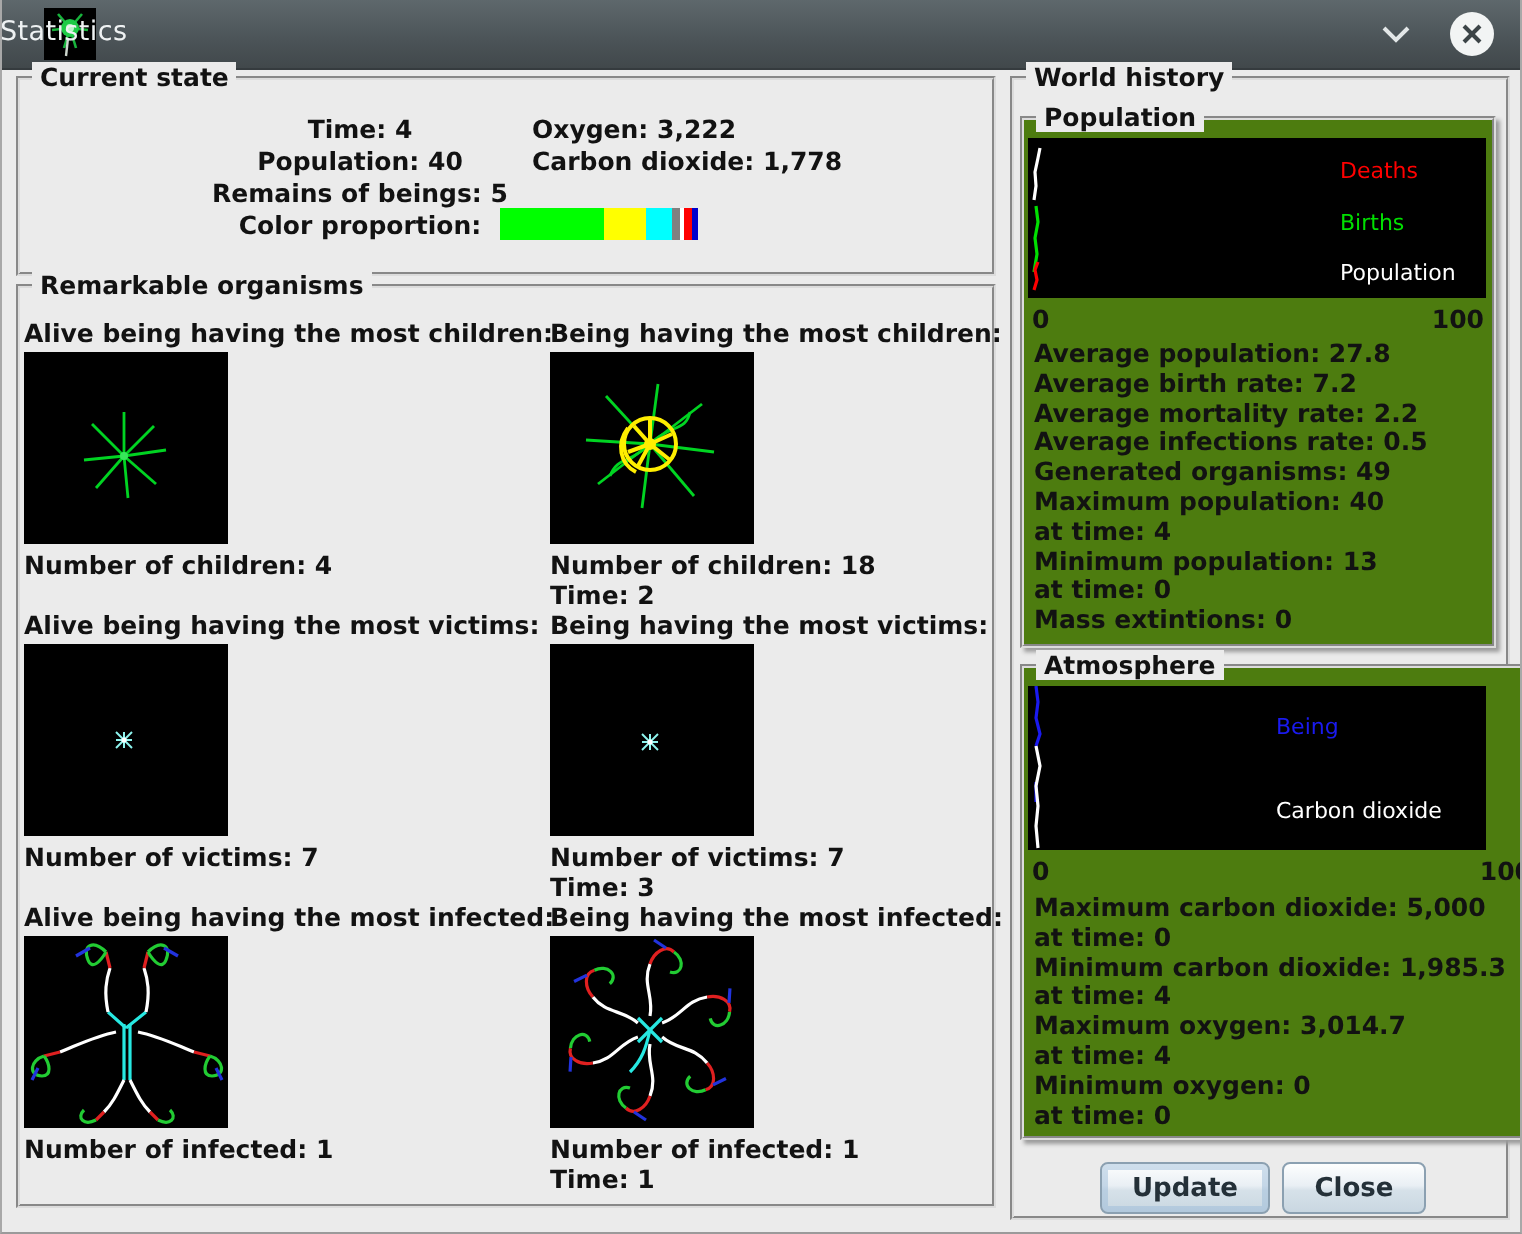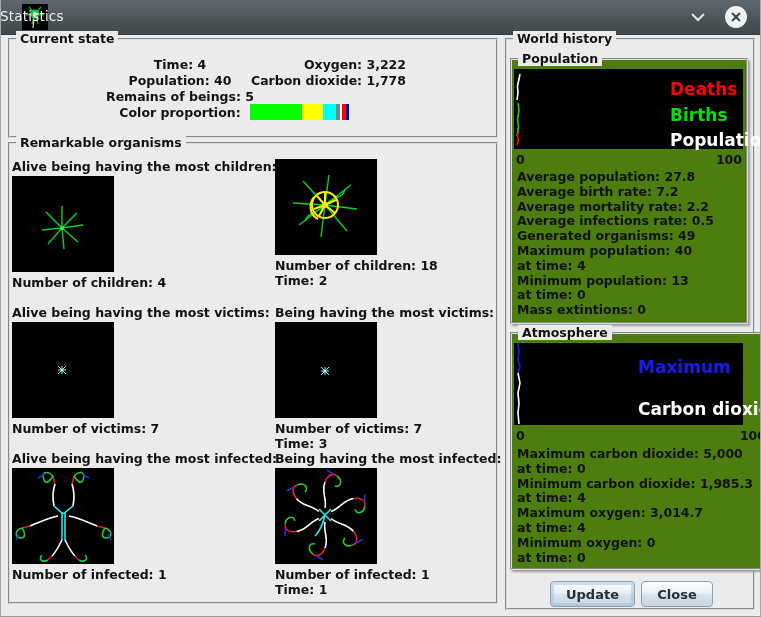--- a/index.html
+++ b/index.html
@@ -29,31 +29,31 @@
   
   .groupbox{position:absolute;border:2px groove #dcdcdc;box-sizing:border-box;}
   .gb-title{
     position:absolute;top:-9px;left:6px;background:#ebebeb;padding:0 4px;
     font-weight:bold;font-size:12.5px;white-space:nowrap;
   }
   .innerbox{position:absolute;border:2px groove #dcdcdc;box-sizing:border-box;box-shadow:2px 2px 2px #9c9c9c;background:#4d7c0f;}
   
   .cs-line{position:absolute;font-weight:bold;font-size:12.5px;line-height:16px;white-space:nowrap;}
   .cs-colA{left:50px;width:240px;text-align:center;}
-  .cs-colB{left:236px;width:160px;text-align:right;}
+  .cs-colB{left:256px;width:160px;text-align:left;}
   .color-bar{position:absolute;left:240px;top:64px;height:16px;display:flex;}
   
   .rm-cell{position:absolute;width:260px;}
   .rm-head{font-weight:bold;font-size:12.5px;line-height:16px;white-space:nowrap;margin-bottom:1px;}
   .org-img{width:102px;height:96px;background:#000;display:block;}
   .rm-line{font-weight:bold;font-size:12.5px;line-height:15px;white-space:nowrap;}
   .rm-stats{margin-top:3px;}
   
   .chart{position:absolute;background:#000;}
-  .legend-item{position:absolute;font-weight:bold;font-size:17px;white-space:nowrap;}
+  .legend-item{position:absolute;font-weight:normal;font-size:11px;white-space:nowrap;}
   .axis-row{position:absolute;left:4px;right:4px;display:flex;justify-content:space-between;
     font-weight:bold;font-size:12.5px;}
   .stats-block{position:absolute;left:5px;right:2px;}
   .stats-line{font-weight:bold;font-size:12.5px;line-height:14.8px;white-space:nowrap;}
   
   .btn{
     position:absolute;height:26px;box-sizing:border-box;
     border:1px solid #8ba0b1;border-radius:4px;
     background:linear-gradient(#fdfefe, #e9eff4 45%, #d6e1e9 55%, #c9d7e1);
     font-family:"DejaVu Sans", sans-serif;font-weight:bold;font-size:13px;color:#243038;
@@ -131,20 +131,21 @@
           <line x1="50" y1="52" x2="34" y2="36"></line>
       </g>
       <circle cx="50" cy="52" r="2" fill="#37e65a"></circle>
     </svg>
     <div class="rm-stats">
       <div class="rm-line">Number of children: 4</div>
     </div>
   </div>
 
   <div class="rm-cell" style="left:265px;top:15px;">
+    <div class="rm-head">Being having the most children:</div>
     <svg class="org-img" viewBox="0 0 102 96">
       <g stroke="#00d422" stroke-width="1.4" fill="none">
         <line x1="50" y1="46" x2="54" y2="16"></line>
           <line x1="50" y1="46" x2="76" y2="26"></line>
         <line x1="50" y1="46" x2="82" y2="50"></line>
           <line x1="50" y1="46" x2="72" y2="72"></line>
         <line x1="50" y1="46" x2="46" y2="78"></line>
           <line x1="50" y1="46" x2="24" y2="66"></line>
         <line x1="50" y1="46" x2="18" y2="44"></line>
           <line x1="50" y1="46" x2="28" y2="22"></line>
@@ -331,21 +332,21 @@
   </div>
 
   <div class="innerbox" style="left:3px;top:292px;width:262px;height:238px;">
     <span class="gb-title">Atmosphere</span>
     <div class="chart" style="left:2px;top:9px;width:229px;height:82px;">
       <svg width="229" height="82" viewBox="0 0 229 82">
         <polyline points="4,0 5,8 4,16 6,24 4,30" fill="none" stroke="#1a1af0" stroke-width="1.6"></polyline>
         <line x1="4" y1="48" x2="4" y2="58" stroke="#1a1af0" stroke-width="1.6"></line>
         <polyline points="4,30 6,40 4,50 5,60 4,70 5,81" fill="none" stroke="#ffffff" stroke-width="1.6"></polyline>
       </svg>
-      <div class="legend-item" style="left:124px;top:14px;color:#1a1af0;">Maximum</div>
+      <div class="legend-item" style="left:124px;top:14px;color:#1a1af0;">Being</div>
       <div class="legend-item" style="left:124px;top:56px;color:#ffffff;">Carbon dioxide</div>
     </div>
     <div class="axis-row" style="top:94px;">
       <span>0</span>
       <span>100</span>
     </div>
     <div class="stats-block" style="top:113px;">
       <div class="stats-line">Maximum carbon dioxide: 5,000</div>
       <div class="stats-line">at time: 0</div>
       <div class="stats-line">Minimum carbon dioxide: 1,985.3</div>

